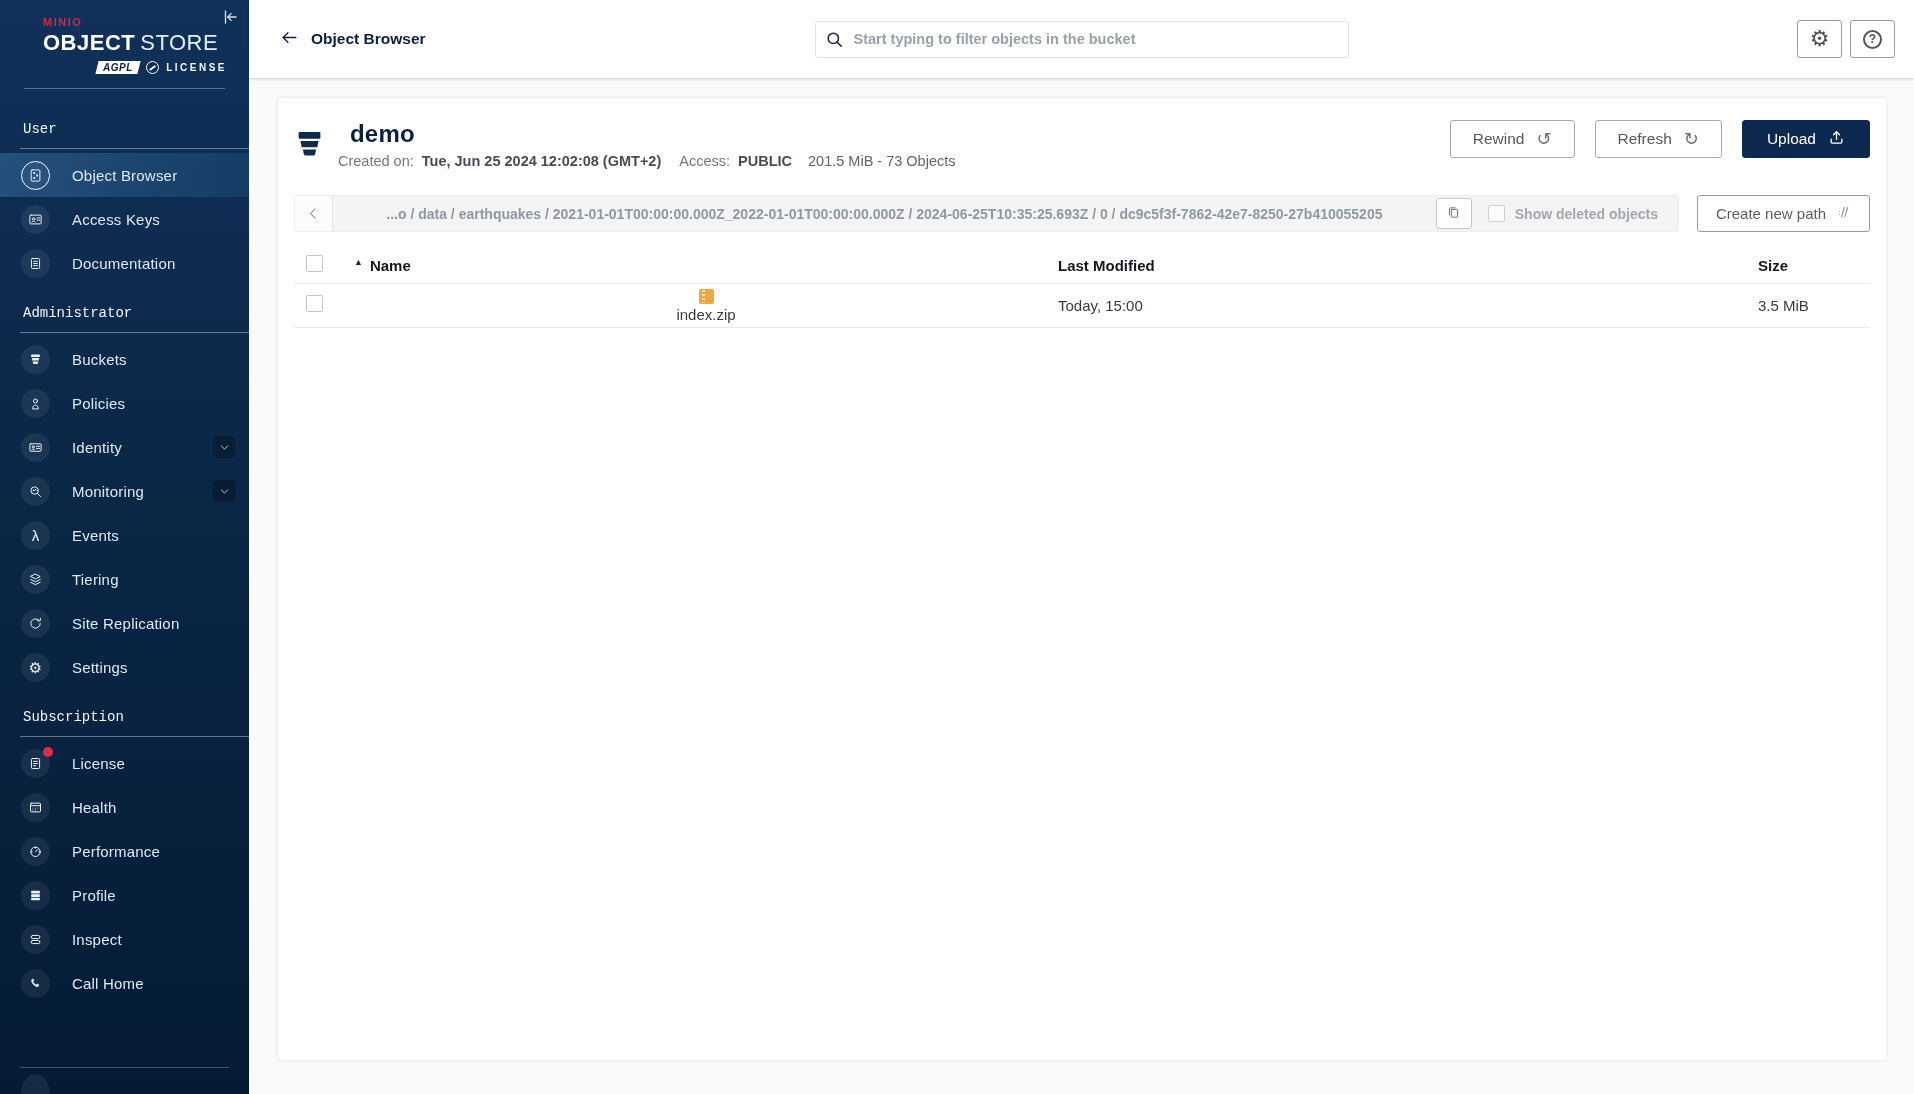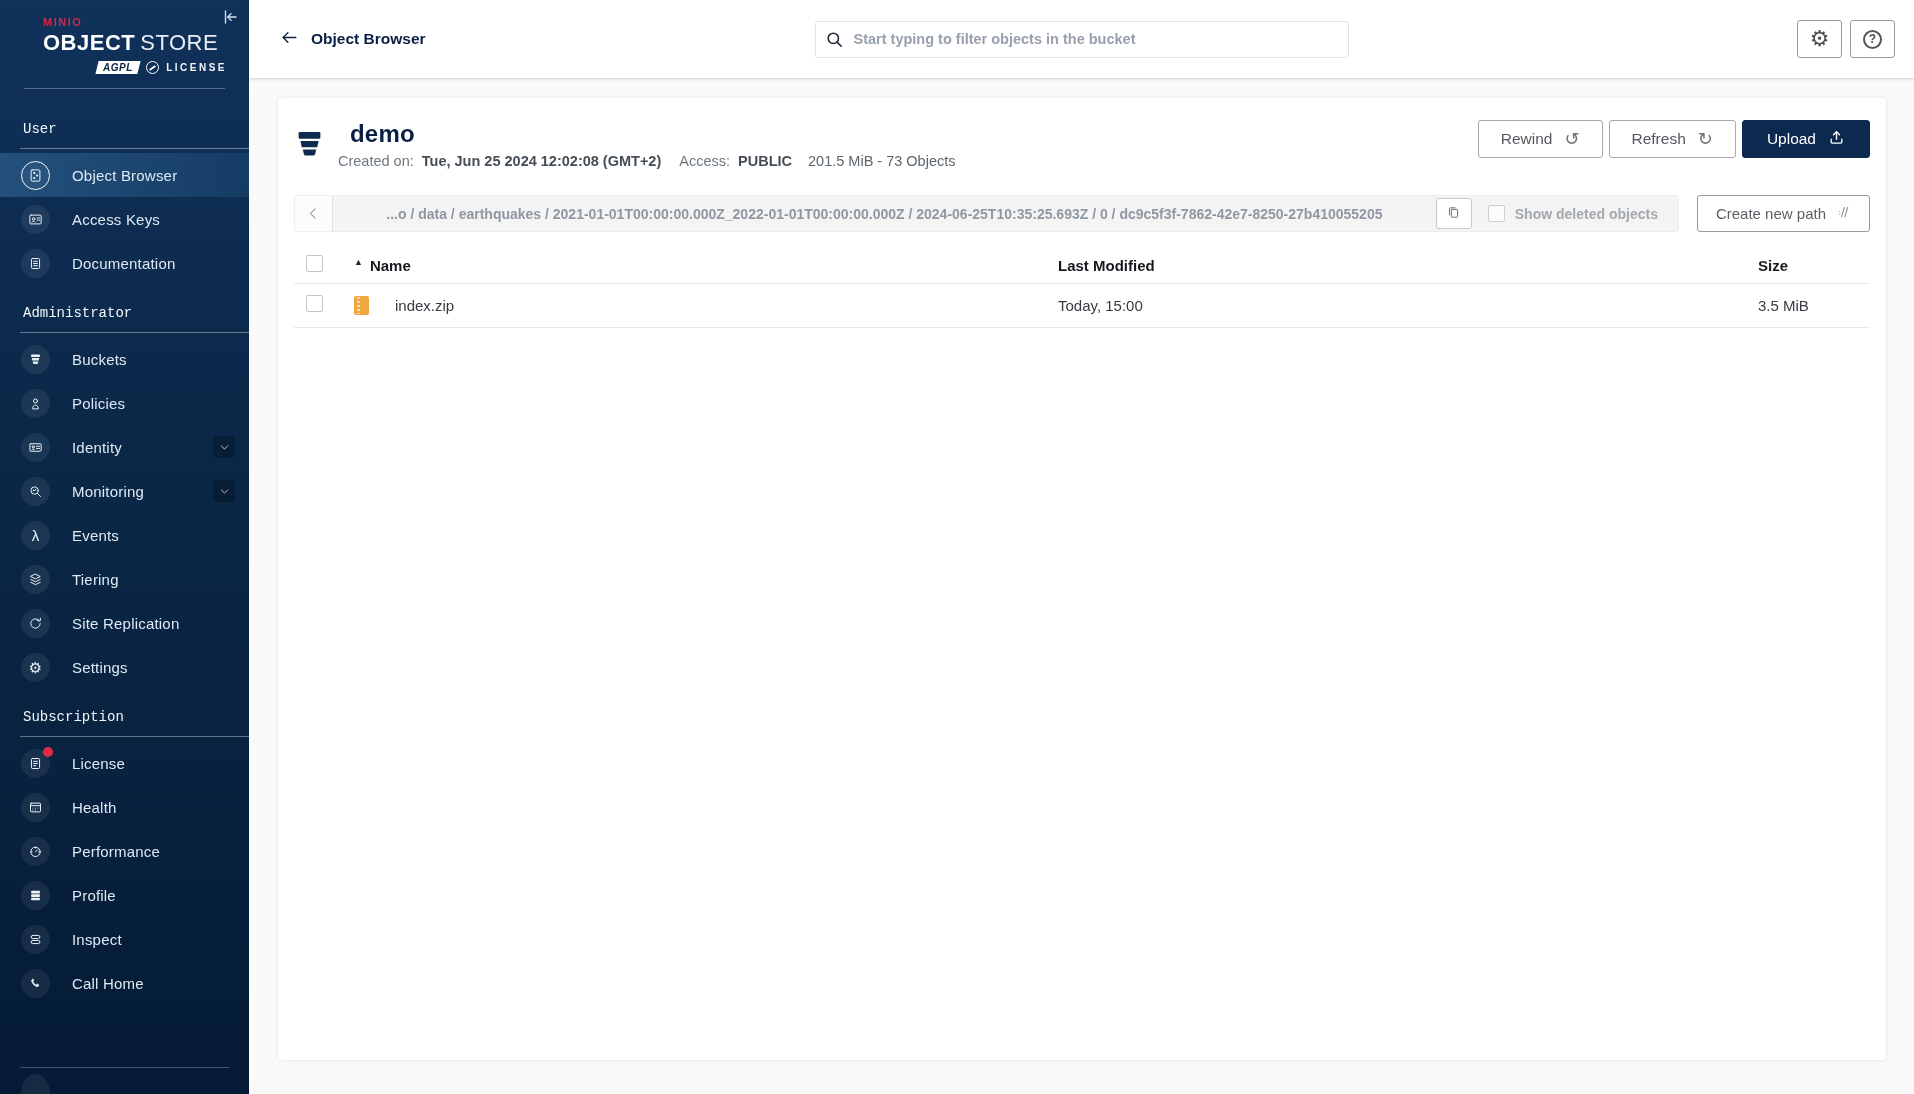--- a/index.html
+++ b/index.html
@@ -74,21 +74,21 @@
   .card { background:#fff; height:962px; border-radius:4px; box-shadow:0 0 4px rgba(0,0,0,.10); padding:22px 16px; }
   
   .bucket-header { display:flex; align-items:flex-start; }
   .bucket-big-icon { width:29px; height:35px; color:#0D2B4F; margin:6px 0 0 1px; }
   .bucket-big-icon svg { width:29px; height:35px; }
   .bucket-meta { margin-left:14px; }
   .bucket-title { font-size:24px; font-weight:700; color:#0A1F44; letter-spacing:.2px;margin-left:12px; }
   .bucket-subline { margin-top:5px; font-size:14.5px; color:#6E7881; display:flex; gap:8px; align-items:baseline; white-space:nowrap; }
   .bucket-subline .bold { font-weight:700; color:#454E56; }
   .bucket-subline .usage { margin-left:8px; color:#5C666E; }
-  .header-actions { margin-left:auto; display:flex; gap:6px; align-items:center; }
+  .header-actions { margin-left:auto; display:flex; gap:20px; align-items:center; }
   .btn { height:38px; border-radius:3px; font-size:15.5px; display:flex; align-items:center; justify-content:center; gap:12px; cursor:pointer; font-family:inherit; }
   .btn-outline { background:#fff; border:1px solid #A9A9A9; color:#54585E; padding:0 22px; }
   .btn-outline .ic { font-size:18px; color:#6E7379; line-height:1; }
   .btn-primary { background:#0C2950; border:1px solid #0C2950; color:#fff; padding:0 24px; font-weight:400; }
   .btn-primary .ic svg { width:17px; height:17px; }
   
   .path-row { display:flex; align-items:center; margin-top:26px; gap:18px; }
   .breadcrumb-bar { flex:1; height:37px; background:#F4F4F4; border:1px solid #EDEDED; border-radius:3px; display:flex; align-items:center; overflow:hidden; }
   .crumb-back { width:38px; height:100%; background:#FCFCFC; border-right:1px solid #E2E2E2; display:flex; align-items:center; justify-content:center; color:#6B7178; cursor:pointer; flex:0 0 38px; }
   .crumb-back svg { width:15px; height:15px; }
@@ -104,21 +104,21 @@
   .obj-table { margin-top:16px; }
   .t-head, .t-row { display:grid; grid-template-columns:46px 1fr 700px 112px; align-items:center; }
   .t-head { height:36px; border-bottom:1px solid #EAEAEA; }
   .t-row { height:44px; border-bottom:1px solid #EAEAEA; cursor:pointer; }
   .th { font-size:15px; font-weight:700; color:#15191D; }
   .td { font-size:15px; color:#363C42; }
   .cell-check { padding-left:12px; }
   .row-checkbox { width:17px; height:17px; border:1px solid #C6C6C6; border-radius:2px; background:#fff; display:inline-block; cursor:pointer; }
   .name-head { display:flex; align-items:center; padding-left:14px; gap:7px; }
   .sort-glyph { font-size:9px; color:#23282D; position:relative; top:-4px; }
-  .name-cell { display:flex; align-items:center; gap:26px; padding-left:14px; }
+  .name-cell { display:flex; align-items:center; gap:2px; padding-left:14px;flex-direction:column; }
   .zip-icon { width:15px; height:19px; background:#F0A73F; border-radius:2px; position:relative; flex:0 0 15px; }
   .zip-icon:before { content:""; position:absolute; left:3px; top:1px; bottom:1px; width:3px;
     background:repeating-linear-gradient(180deg,#FCDFA9 0 2px, transparent 2px 4px); }
 </style>
 </head>
 <body>
 
 <aside class="sidebar">
   <span class="collapse-btn"><svg viewBox="0 0 24 24" fill="none" stroke="currentColor" stroke-width="1.8" stroke-linecap="round" stroke-linejoin="round">
         <path d="M6 4v16"></path>

